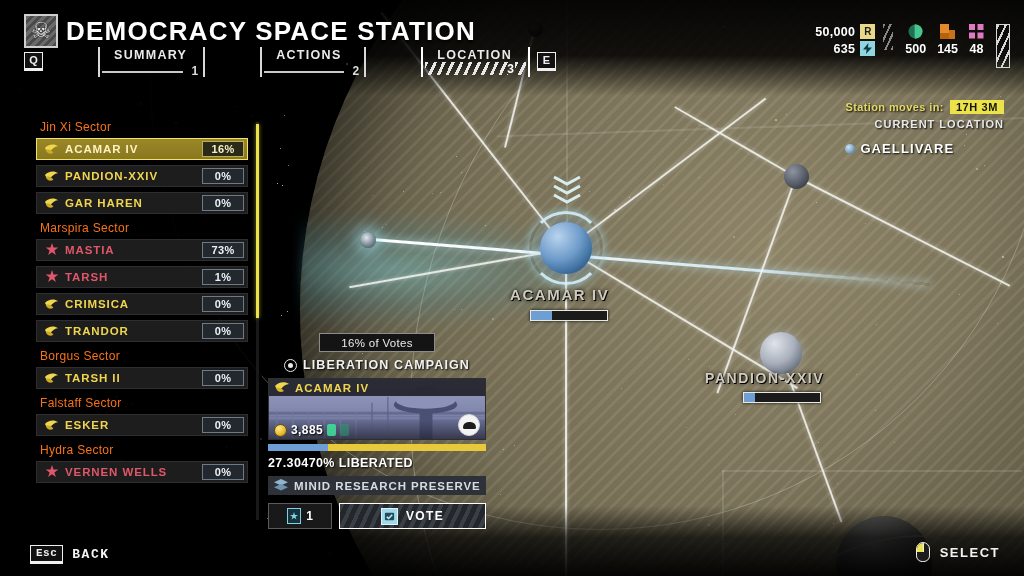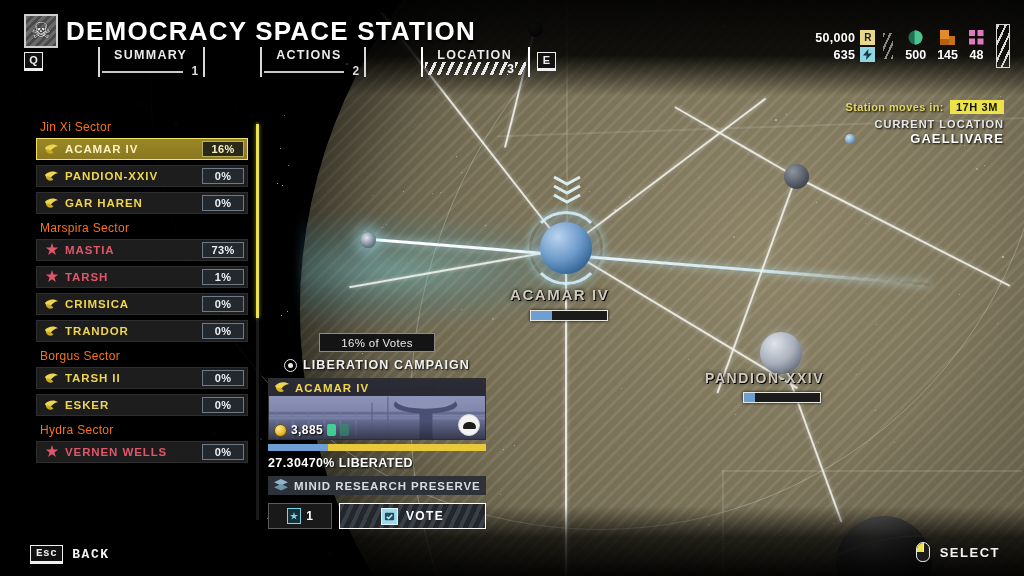--- a/index.html
+++ b/index.html
@@ -137,21 +137,21 @@
     position:absolute; left:2px; right:20px; bottom:2px; height:13px;
     background:repeating-linear-gradient(115deg, #e8e8e8 0 3px, rgba(0,0,0,0) 3px 8px);
   }
   .tab.active .tab-num { color:#ffffff; bottom:1px; right:14px; }
   .tab.active .tab-num-hatch {
     position:absolute; right:2px; bottom:2px; width:11px; height:13px;
     background:repeating-linear-gradient(115deg, #e8e8e8 0 3px, rgba(0,0,0,0) 3px 8px);
   }
 
   
-  #resbar { position:absolute; right:14px; top:24px; display:flex; align-items:center; gap:8px; }
+  #resbar { position:absolute; right:14px; top:24px; display:flex; align-items:flex-start; gap:8px; }
   .res-col { display:flex; flex-direction:column; align-items:flex-end; gap:2px; }
   .res-row { display:flex; align-items:center; gap:5px; }
   .res-val { font-size:12.5px; font-weight:bold; color:#fff; letter-spacing:0.3px; }
   .res-chip { width:15px; height:15px; display:flex; align-items:center; justify-content:center;
               font-size:10px; font-weight:bold; color:#1a1a1a; }
   .chip-r { background:#e8d98a; }
   .chip-b { background:#8fd6e2; }
   .hatch-sep {
     width:10px; height:26px;
     background:repeating-linear-gradient(115deg, rgba(235,235,235,0.55) 0 2px, rgba(0,0,0,0) 2px 6px);
@@ -166,21 +166,21 @@
 
   
   #station-info { position:absolute; right:20px; top:100px; text-align:right; }
   .moves-row { display:flex; align-items:center; justify-content:flex-end; gap:6px; }
   .moves-label { font-size:11px; font-weight:bold; color:#e5d964; letter-spacing:0.4px; text-shadow:1px 1px 2px #000; }
   .moves-time {
     background:#ece34a; color:#15150a; font-size:11px; font-weight:bold;
     padding:1px 6px 1px 6px; letter-spacing:0.6px;
   }
   .cur-loc-label { font-size:11px; font-weight:bold; color:#e8e8e8; letter-spacing:1px; margin-top:4px; text-shadow:1px 1px 2px #000;}
-  .cur-loc-row { display:flex; align-items:center; justify-content:space-between; gap:5px; margin-top:1px; }
+  .cur-loc-row { display:flex; align-items:center; justify-content:flex-start; gap:5px; margin-top:11px; }
   .cur-loc-name { font-size:13px; font-weight:bold; color:#ffffff; letter-spacing:1.1px; text-shadow:1px 1px 2px #000;}
   .globe-dot {
     width:10px; height:10px; border-radius:50%;
     background:radial-gradient(circle at 35% 32%, #cfe4f2, #7da4c4 55%, #3c5a77 100%);
   }
 
   
   #sidebar { position:absolute; left:36px; top:120px; width:212px; }
   .sector-head {
     font-size:12px; color:#f97316; letter-spacing:0.3px; margin:7px 0 4px 4px;
@@ -703,20 +703,21 @@
     <div class="planet-row">
       <div class="p-icon">
         <svg width="15" height="13" viewBox="0 0 16 13">
           <path d="M1 5 C4 1, 11 0, 15 3 C12 3, 9 5, 6 9 C4 9, 2 7, 1 5 Z" fill="#f0d54e"></path>
           <path d="M2 7 C5 6, 8 7, 10 10 C7 12, 3 11, 2 7 Z" fill="#c9ab28"></path>
         </svg>
       </div>
       <div class="p-name y">TARSH II</div>
       <div class="p-pct">0%</div>
     </div>
+    <div class="sector-head">Falstaff Sector</div>
     <div class="planet-row">
       <div class="p-icon">
         <svg width="15" height="13" viewBox="0 0 16 13">
           <path d="M1 5 C4 1, 11 0, 15 3 C12 3, 9 5, 6 9 C4 9, 2 7, 1 5 Z" fill="#f0d54e"></path>
           <path d="M2 7 C5 6, 8 7, 10 10 C7 12, 3 11, 2 7 Z" fill="#c9ab28"></path>
         </svg>
       </div>
       <div class="p-name y">ESKER</div>
       <div class="p-pct">0%</div>
     </div>

